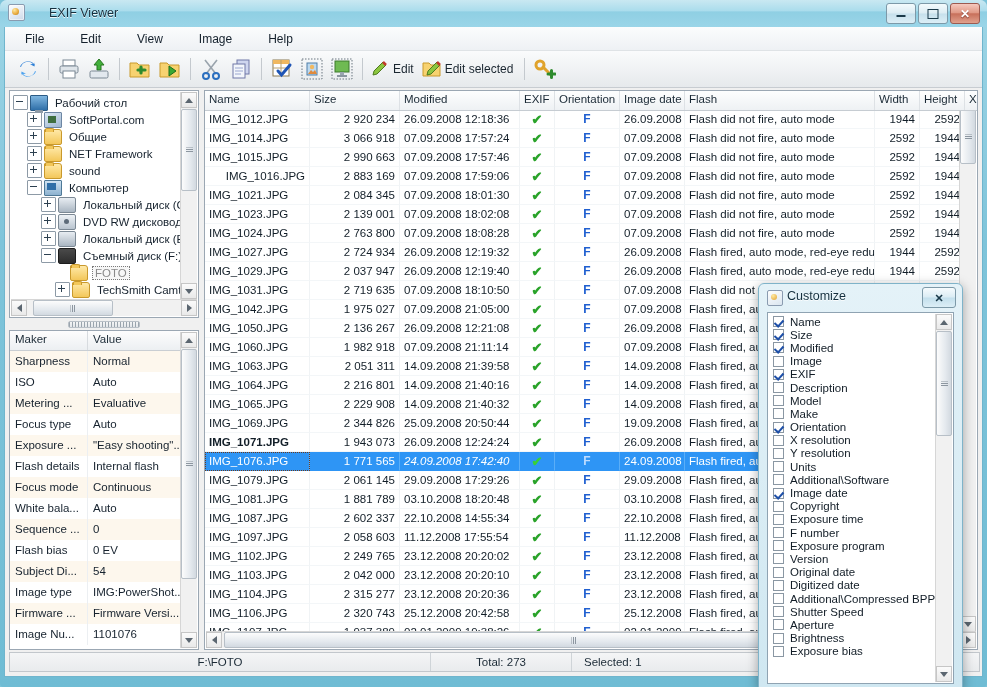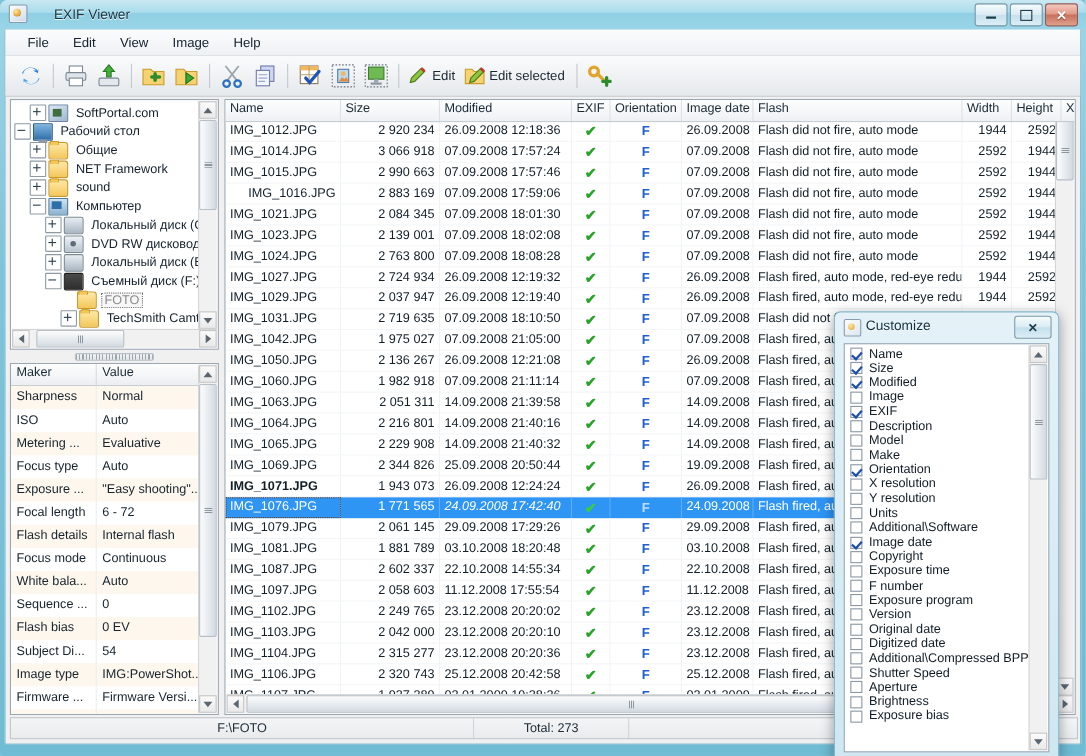--- a/index.html
+++ b/index.html
@@ -41,21 +41,21 @@
   .win-btn.close span{color:#fff;font-size:12px;font-weight:bold;text-shadow:0 1px 1px #80372a;}
 
   
   #client{
     position:absolute;left:4px;top:27px;width:979px;height:650px;
     background:#f0f0f0;border:1px solid #6fb5cd;border-top:none;
     box-sizing:border-box;
   }
   
   #menubar{height:23px;background:linear-gradient(180deg,#fbfcfd,#eef1f4);
-    border-bottom:1px solid #dfe3e6;display:flex;align-items:center;padding-left:10px;gap:2px;}
+    border-bottom:1px solid #dfe3e6;display:flex;align-items:center;padding-left:10px;gap:16px;}
   .menu-item{padding:3px 10px;font-size:12px;color:#14202c;border-radius:2px;cursor:default;}
 
   
   #toolbar{height:36px;background:linear-gradient(180deg,#fafbfc 0%,#f0f2f4 50%,#e6e9ec 100%);
     border-bottom:1px solid #c7ccd1;display:flex;align-items:center;padding-left:8px;position:relative;overflow:hidden;}
   .tb-btn{width:30px;height:30px;position:relative;display:flex;align-items:center;justify-content:center;cursor:default;border-radius:3px;}
   .tb-sep{width:1px;height:22px;background:#c4c9ce;margin:0 5px;}
   .tb-text{display:flex;align-items:center;gap:3px;padding:0 6px 0 2px;height:30px;cursor:default;border-radius:3px;position:relative;z-index:3;}
   .tb-text span{font-size:12px;color:#1a2630;}
 
@@ -314,29 +314,29 @@
       </div>
 
     </div>
 
     <div id="body">
 
       <div id="leftcol">
 
         <div id="treepane">
           <div id="tree">
+              <div class="tnode" style="padding-left: 0px;">
+                <div class="tw exp"></div>
+                <div class="ticon ico-desk"></div>
+                <div class="tlabel">Рабочий стол</div>
+              </div>
               <div class="tnode" style="padding-left: 14px;">
                 <div class="tw col"></div>
                 <div class="ticon ico-sp"></div>
                 <div class="tlabel">SoftPortal.com</div>
-              </div>
-              <div class="tnode" style="padding-left: 0px;">
-                <div class="tw exp"></div>
-                <div class="ticon ico-desk"></div>
-                <div class="tlabel">Рабочий стол</div>
               </div>
               <div class="tnode" style="padding-left: 14px;">
                 <div class="tw col"></div>
                 <div class="ticon ico-folder"></div>
                 <div class="tlabel">Общие</div>
               </div>
               <div class="tnode" style="padding-left: 14px;">
                 <div class="tw col"></div>
                 <div class="ticon ico-folder"></div>
                 <div class="tlabel">NET Framework</div>
@@ -430,24 +430,20 @@
                   <div class="c1">Metering ...</div>
                   <div class="c2">Evaluative</div>
                 </div>
                 <div class="prow">
                   <div class="c1">Focus type</div>
                   <div class="c2">Auto</div>
                 </div>
                 <div class="prow">
                   <div class="c1">Exposure ...</div>
                   <div class="c2">"Easy shooting"...</div>
-                </div>
-                <div class="prow">
-                  <div class="c1">Focal length</div>
-                  <div class="c2">6 - 72</div>
                 </div>
                 <div class="prow">
                   <div class="c1">Flash details</div>
                   <div class="c2">Internal flash</div>
                 </div>
                 <div class="prow">
                   <div class="c1">Focus mode</div>
                   <div class="c2">Continuous</div>
                 </div>
                 <div class="prow">
@@ -832,20 +828,21 @@
           <div class="arr r">
               <i class="arrglyph rt"></i>
             </div>
         </div>
       </div>
     </div>
 
     <div id="status">
       <div class="stcell" style="width:420px;">F:\FOTO</div>
       <div class="stcell" style="width:140px;">Total: 273</div>
+      <div class="stcell" style="width:150px;border-right:none;justify-content:flex-start;padding-left:12px;">Selected: 1</div>
     </div>
   </div>
 
   <div id="dlg">
     <div id="dlgbar">
       <div id="dlgicon"></div>
       <div id="dlgtitle">Customize</div>
       <div id="dlgclose">
           <span>✕</span>
         </div>

